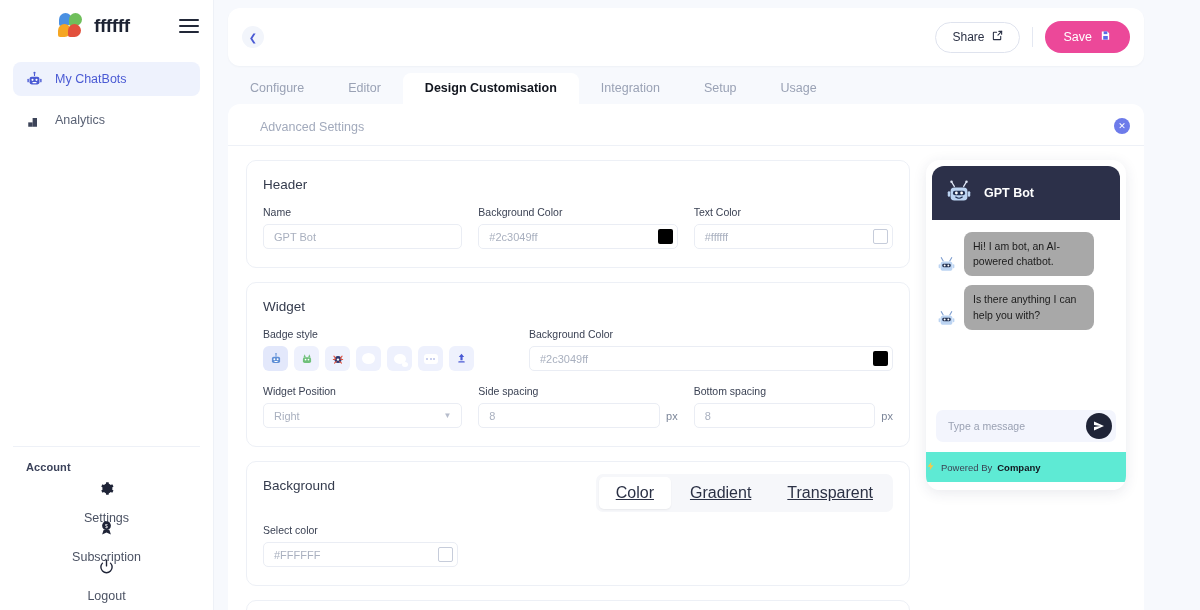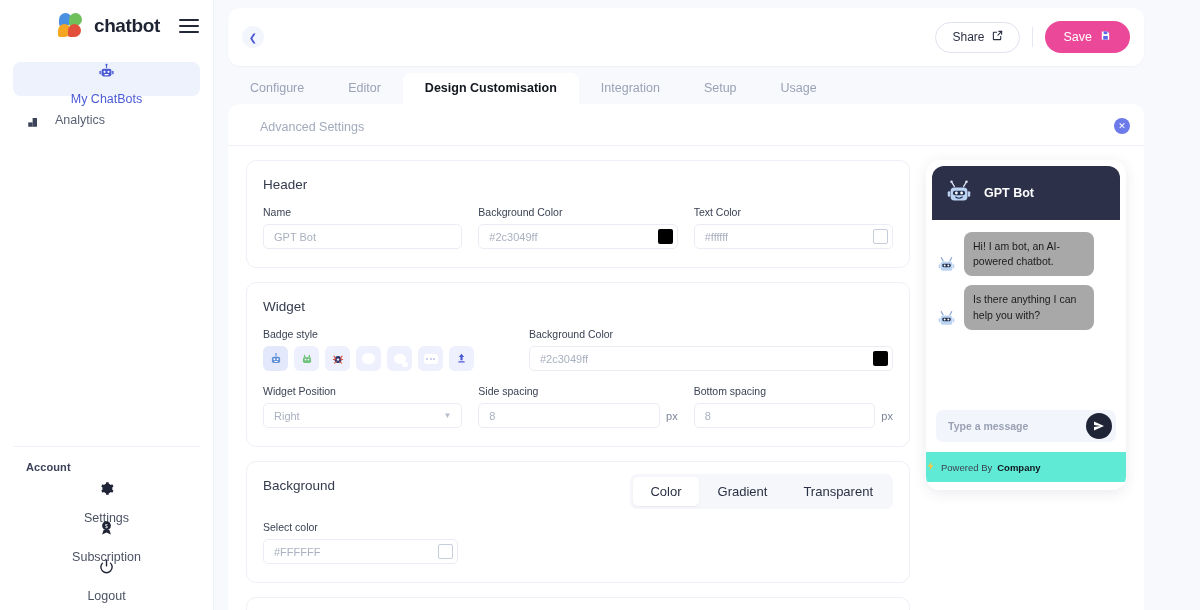--- a/index.html
+++ b/index.html
@@ -31,21 +31,21 @@
   .brand-text { font-size: 19px; font-weight: 700; color: #1d2333; letter-spacing: -0.4px; }
   .hamburger { margin-left: auto; width: 20px; display: flex; flex-direction: column; gap: 4px; cursor: pointer; }
   .hamburger i { display: block; height: 2px; background: #222838; border-radius: 2px; }
 
   .nav { padding: 10px 13px 0 13px; }
   .nav-item {
     display: flex; align-items: center; gap: 12px;
     height: 34px; padding: 0 12px; border-radius: 8px;
     font-size: 12.5px; color: #5a6275; cursor: pointer; margin-bottom: 7px;
   }
-  .nav-item.active { background: #eef2fd; color: #4a5ad4; font-weight: 500; flex-direction: column; }
+  .nav-item.active { background: #eef2fd; color: #4a5ad4; font-weight: 500; }
   .nav-ico { width: 18px; height: 18px; display:flex; align-items:center; justify-content:center; flex:0 0 18px;}
 
   .sb-spacer { flex: 1 1 auto; }
   .sb-divider { height: 1px; background: #eef1f7; margin: 0 13px; }
   .account-label {
     font-size: 11px; font-weight: 700; color: #3b425a;
     padding: 14px 0 6px 26px; letter-spacing: 0.1px;
   }
   .acct-list { padding: 0 13px 14px 13px; }
   .acct-item {
@@ -149,21 +149,21 @@
     display: flex; align-items: center; padding: 0 10px; font-size: 11px; color: #a9b0bf;
   }
   .chev { margin-left: auto; color: #b6bccb; font-size: 8px; }
   .px-row { display: flex; align-items: center; gap: 6px; }
   .px-row .inp { flex: 1 1 auto; }
   .px { font-size: 11px; color: #7c8699; }
 
   .seg {
     display: flex; background: #f6f7fa; border-radius: 7px; padding: 3px; gap: 2px;
   }
-  .seg div { font-size: 13px; color: #2b3145; padding: 7px 17px; border-radius: 5px; cursor: pointer; }
+  .seg div { font-size: 16px; color: #2b3145; padding: 7px 17px; border-radius: 5px; cursor: pointer; text-decoration: underline; }
   .seg div.on { background: #fff; box-shadow: 0 1px 2px rgba(0,0,0,.06); }
 
   
   .preview-col { flex: 0 0 200px; }
   .preview {
     width: 200px; background: #fff; border-radius: 14px;
     box-shadow: 0 3px 14px rgba(40,50,90,.10); overflow: hidden;
   }
   .pv-head {
     background: #2c3049; height: 54px; display: flex; align-items: center;
@@ -174,21 +174,21 @@
   .pv-body { height: 190px; padding: 12px 10px 0 10px; display: flex; flex-direction: column; gap: 9px; }
   .msg { display: flex; gap: 7px; align-items: flex-end; }
   .msg-av { width: 21px; height: 21px; flex: 0 0 21px; }
   .bub {
     background: #a8a8a8; color: #1b1b1b; font-size: 10.5px; line-height: 1.45;
     border-radius: 8px; padding: 7px 9px; max-width: 130px;
   }
   .pv-input-wrap { padding: 0 10px 10px 10px; }
   .pv-input {
     background: #f3f5fd; border-radius: 7px; height: 32px; display: flex;
-    align-items: center; padding: 0 4px 0 12px; font-size: 10.5px; color: #9aa1b3; font-weight: bold;
+    align-items: center; padding: 0 4px 0 12px; font-size: 10.5px; color: #9aa1b3;
   }
   .send {
     margin-left: auto; width: 26px; height: 26px; border-radius: 50%;
     background: #1f2437; display: flex; align-items: center; justify-content: center;
     color: #fff; font-size: 11px; cursor: pointer;
   }
   .pv-foot {
     background: #5eead4; height: 30px; display: flex; align-items: center;
     justify-content: flex-start; gap: 5px; font-size: 9.5px; color: #3b4254;
   }
@@ -201,21 +201,21 @@
 <div class="app">
 
   <aside class="sidebar">
     <div class="brand-row">
       <div class="logo-mark">
         <span class="lm1"></span>
           <span class="lm2"></span>
           <span class="lm3"></span>
           <span class="lm4"></span>
       </div>
-      <div class="brand-text">chatbot</div>
+      <div class="brand-text">ffffff</div>
       <div class="hamburger">
           <i></i>
           <i></i>
           <i></i>
         </div>
     </div>
 
     <nav class="nav">
       <div class="nav-item active">
         <span class="nav-ico">

